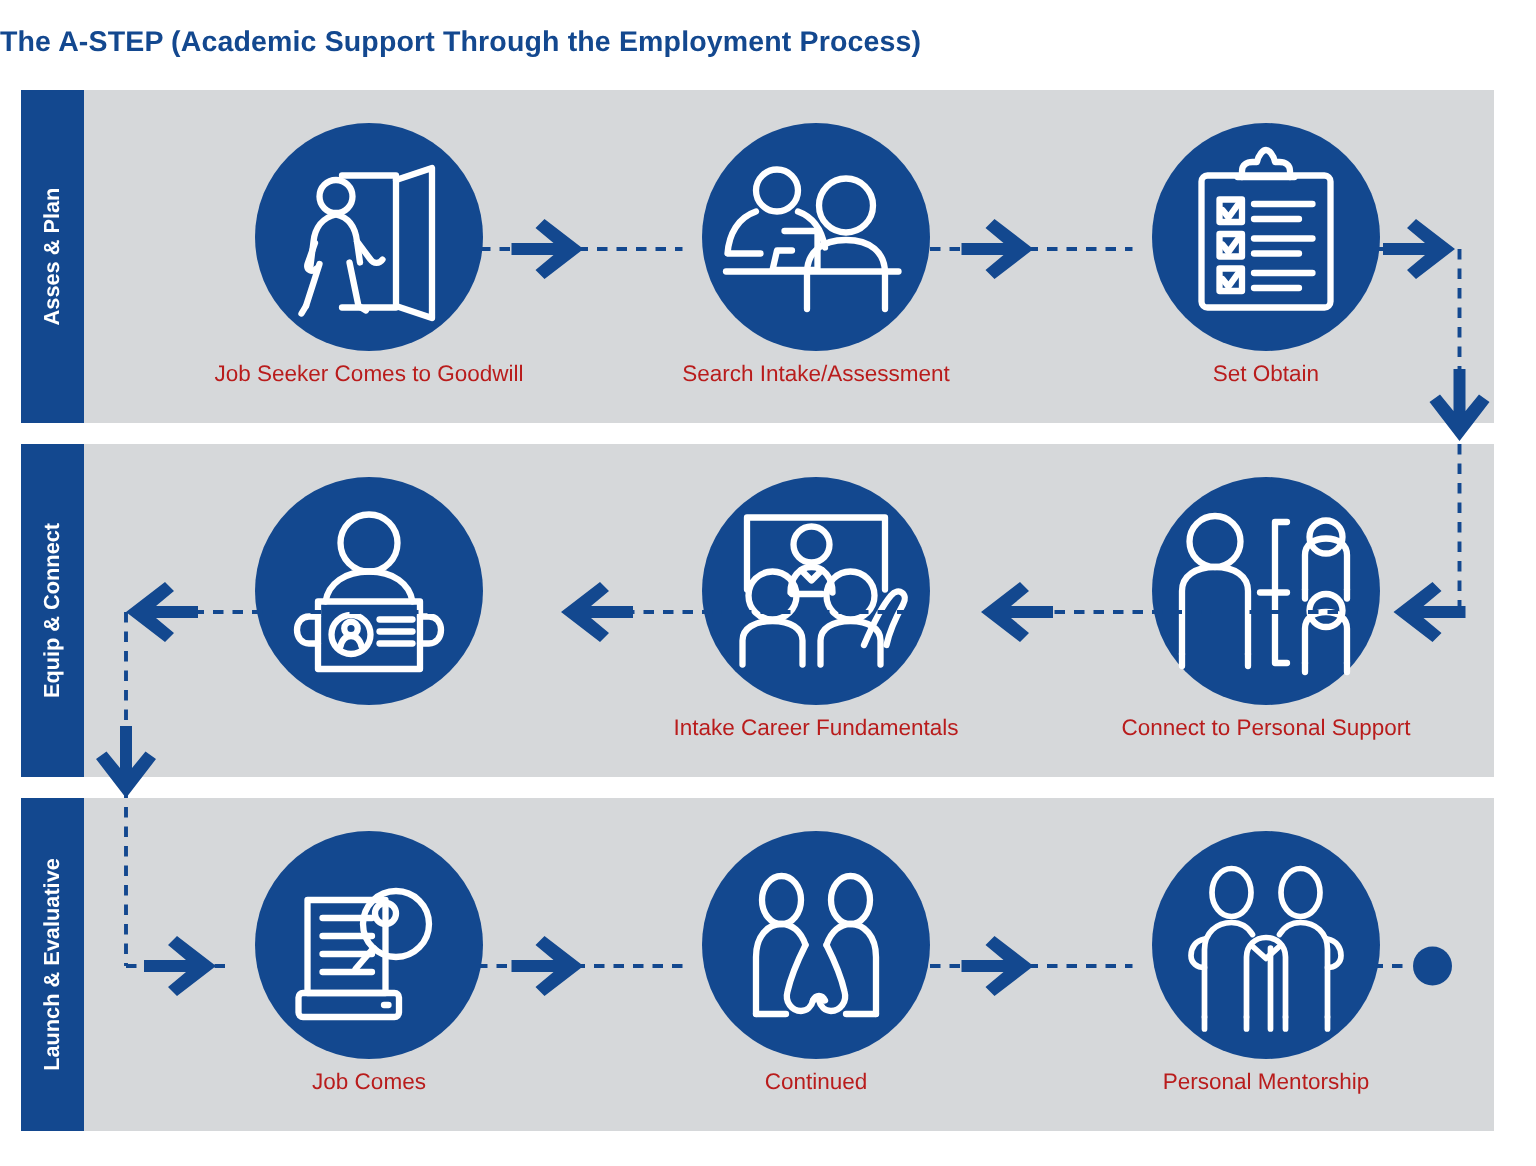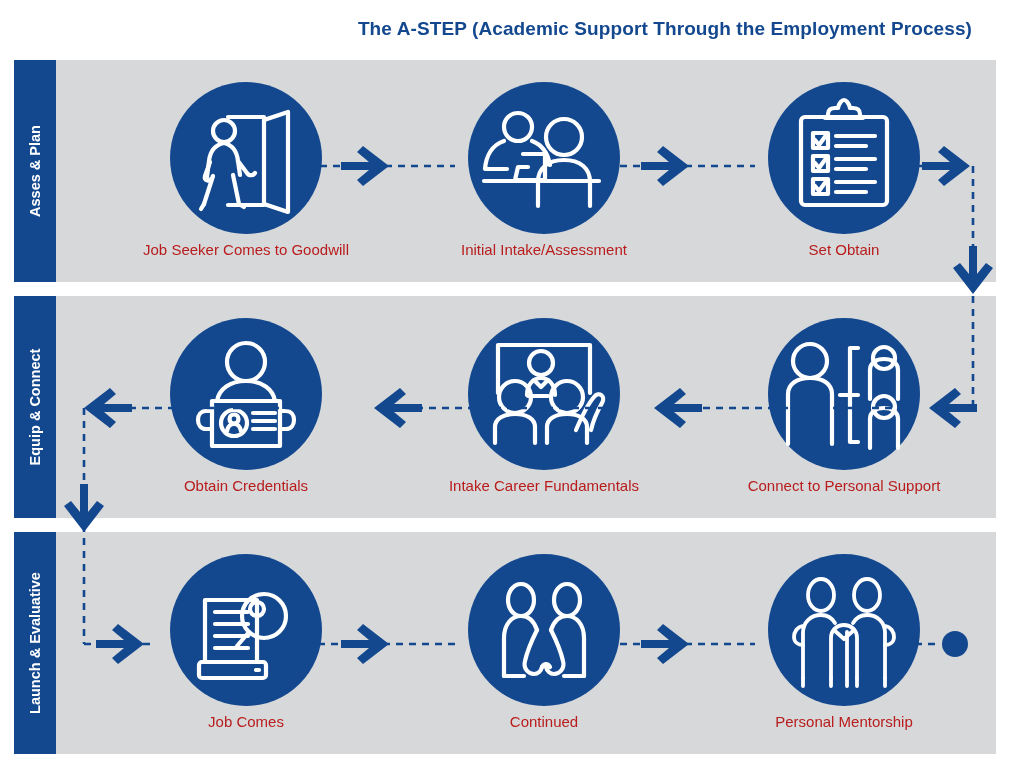--- a/index.html
+++ b/index.html
@@ -14,21 +14,21 @@
     overflow: hidden;
     position: relative;
   }
 
   
   #diagram-title {
     position: absolute;
     top: 18px;
     left: 0;
     width: 972px;
-    text-align: right;
+    text-align: left;
     font-size: 19px;
     font-weight: bold;
     color: #13488f;
     letter-spacing: .1px;
   }
 
   
   .band {
     position: absolute;
     left: 14px;
@@ -145,21 +145,21 @@
 
         <path d="M16 99 h115"></path>
 
         <circle cx="96" cy="55" r="18"></circle>
 
         <path d="M70 100 c0 -14 10 -22 26 -22 s26 8 26 22"></path>
         <path d="M70 100 v24"></path>
         <path d="M122 100 v24"></path>
       </svg>
     </div>
-    <div class="step-label">Initial Intake/Assessment</div>
+    <div class="step-label">Search Intake/Assessment</div>
   </div>
 
   <div class="step col3 step-top">
     <div class="icon-circle">
       <svg viewBox="0 0 152 152" fill="none" stroke="#ffffff" stroke-width="4.2" stroke-linecap="round" stroke-linejoin="round">
 
         <rect x="33" y="35" width="86" height="88" rx="4"></rect>
 
         <path d="M60 36 v-4 c0 -4 3 -6 7 -6 h3 c1 -5 4 -8 6 -8 s5 3 6 8 h3 c4 0 7 2 7 6 v4"></path>
         <path d="M57 36 h38"></path>
@@ -200,21 +200,20 @@
 
         <circle cx="64" cy="105" r="13"></circle>
         <circle cx="64" cy="101" r="4.5"></circle>
         <path d="M57 113 c1 -5 4 -7 7 -7 s6 2 7 7"></path>
 
         <path d="M83 95 h22"></path>
           <path d="M83 103 h22"></path>
           <path d="M83 111 h22"></path>
       </svg>
     </div>
-    <div class="step-label">Obtain Credentials</div>
   </div>
 
   <div class="step col2 step-top">
     <div class="icon-circle">
       <svg viewBox="0 0 152 152" fill="none" stroke="#ffffff" stroke-width="4.2" stroke-linecap="round" stroke-linejoin="round">
 
         <path d="M30 75 v-48 h92 v48"></path>
 
         <circle cx="73" cy="45" r="12"></circle>
         <path d="M59 77 c0 -10 6 -17 14 -17 s14 7 14 17"></path>

